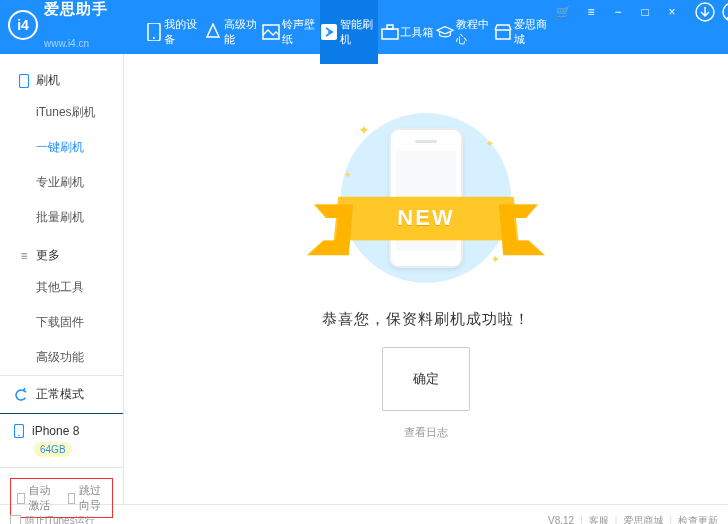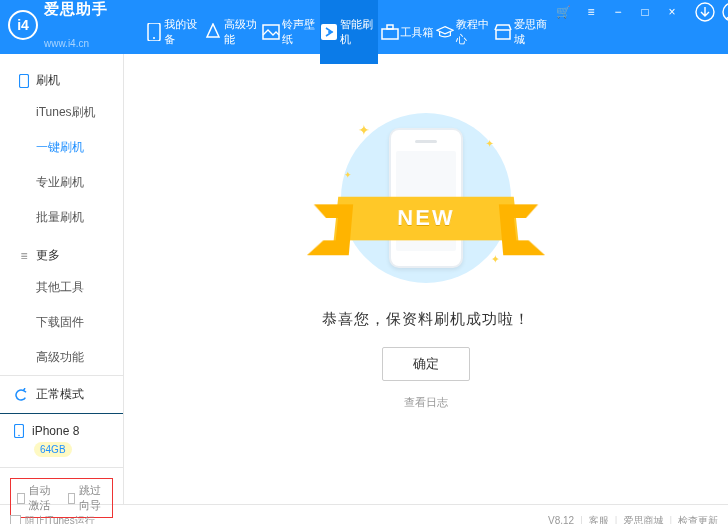--- a/index.html
+++ b/index.html
@@ -38,21 +38,21 @@
 .phone .speaker{width:22px;height:3px;background:#e0e4e8;border-radius:2px;margin-bottom:8px;}
 .phone .screen{width:60px;height:100px;background:#f7f9fb;border-radius:2px;}
 .ribbon{position:absolute;width:180px;height:44px;background:#ffc828;top:88px;display:flex;align-items:center;justify-content:center;transform:perspective(120px) rotateX(8deg);}
 .ribbon:before,.ribbon:after{content:"";position:absolute;top:8px;border:14px solid #ffb400;width:12px;height:22px;}
 .ribbon:before{left:-24px;border-left-color:transparent;}
 .ribbon:after{right:-24px;border-right-color:transparent;}
 .ribbon-text{color:#fff;font-weight:900;font-size:22px;letter-spacing:2px;position:relative;z-index:2;text-shadow:0 1px 0 #e0a400;}
 .stars{position:absolute;inset:0;}
 .star{position:absolute;color:#ffd54a;}
 .msg{font-size:15px;color:#333;margin-top:22px;letter-spacing:1px;}
-.ok-btn{margin-top:18px;border:1px solid #ccc;background:#fff;padding:7px 30px;font-size:13px;color:#333;cursor:pointer;border-radius:2px;}
+.ok-btn{margin-top:18px;border:1px solid #ccc;background:#fff;padding:22px 30px;font-size:13px;color:#333;cursor:pointer;border-radius:2px;}
 .log-link{margin-top:14px;font-size:11px;color:#999;cursor:pointer;}
 .footer{height:32px;border-top:1px solid #e5e5e5;display:flex;align-items:center;justify-content:space-between;padding:0 10px;font-size:10px;color:#999;}
 .footer-left{display:flex;align-items:center;gap:5px;}
 .footer-right{display:flex;align-items:center;gap:6px;justify-content:space-between;}
 .footer-right .sep{color:#ddd;}
 svg{display:block;}
 </style>
 </head>
 <body>
 

